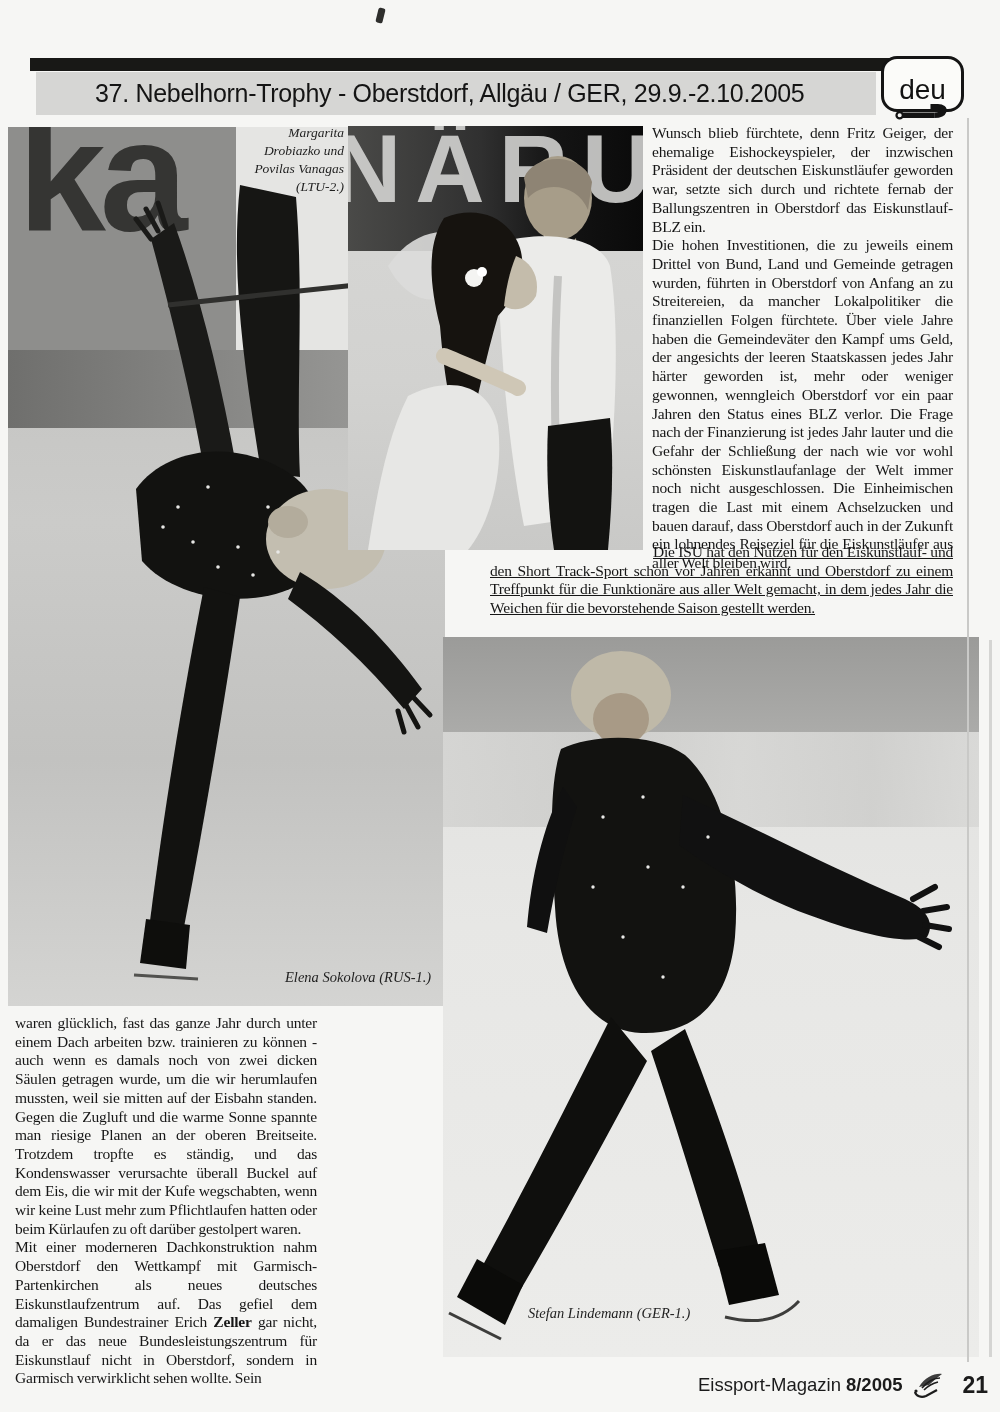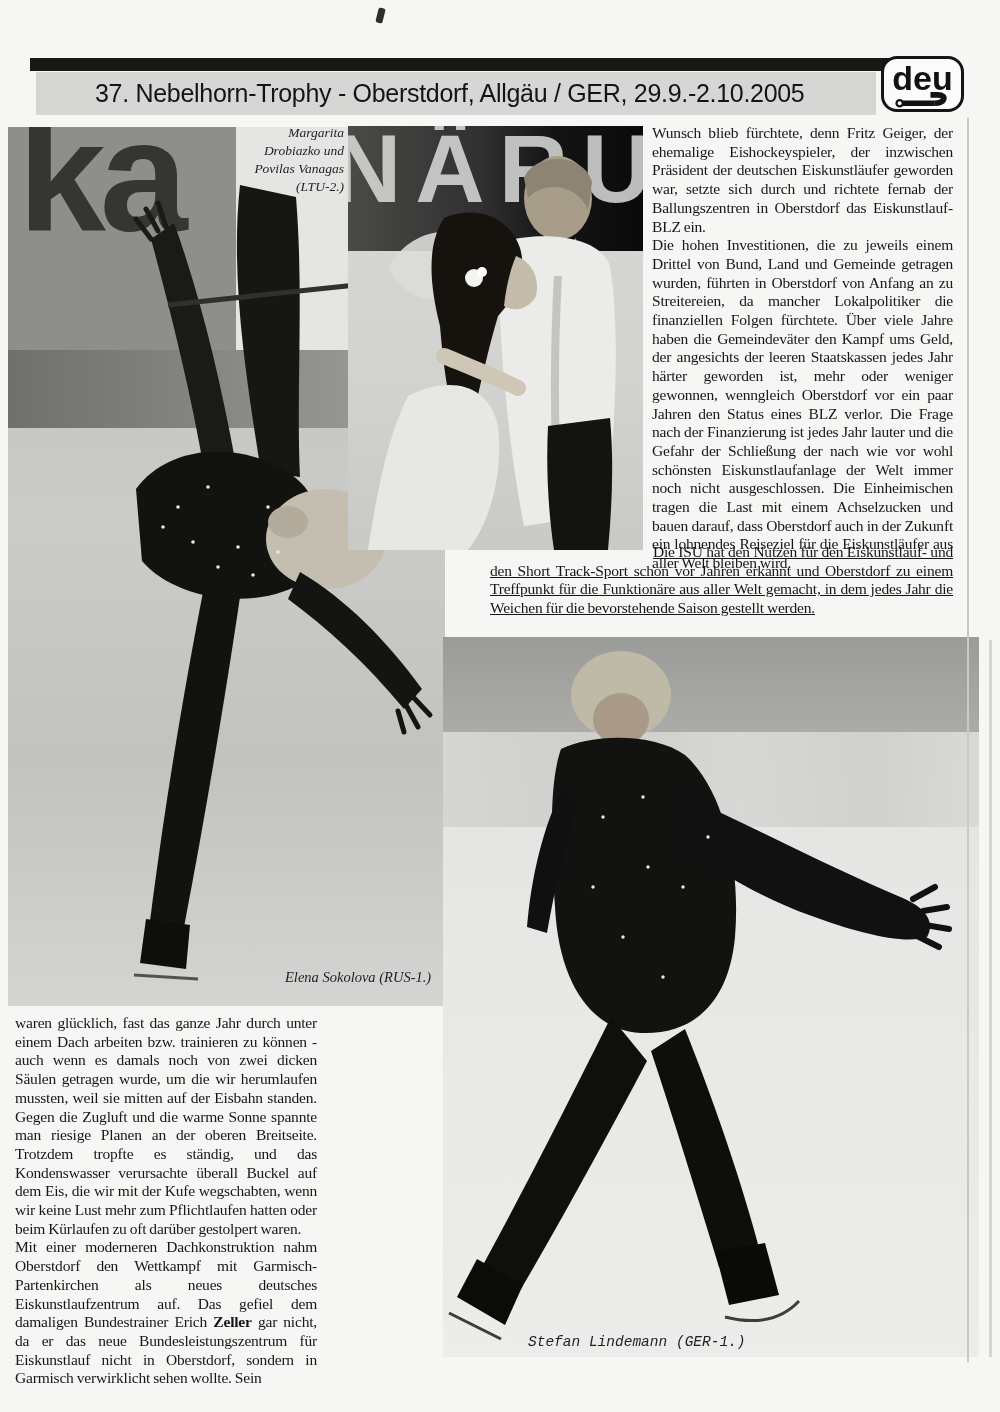--- a/index.html
+++ b/index.html
@@ -5,22 +5,22 @@
   html,body{margin:0;padding:0;background:#e9e9e7;}
   .page{position:relative;width:1000px;height:1412px;background:#f6f6f4;overflow:hidden;
         font-family:"Liberation Serif",serif;color:#161616;}
   
   .hdr-bar{position:absolute;left:30px;top:58px;width:873px;height:13px;background:#181816;}
   .hdr-band{position:absolute;left:36px;top:72px;width:840px;height:43px;background:#d6d6d4;}
   .hdr-title{position:absolute;left:59px;top:0;height:57px;line-height:43px;
              font-family:"Liberation Sans",sans-serif;font-size:25px;letter-spacing:-0.3px;color:#141414;white-space:nowrap;}
   .deu-box{position:absolute;left:881px;top:56px;width:83px;height:56px;background:#fbfbf9;
            border:3px solid #141414;border-radius:16px;box-sizing:border-box;text-align:center;}
-  .deu-txt{display:block;margin-top:4px;font-family:"Liberation Sans",sans-serif;font-weight:bold;
-           font-size:34px;line-height:30px;color:#121212;letter-spacing:0px;}
+  .deu-txt{display:block;margin-top:16px;font-family:"Liberation Sans",sans-serif;font-weight:normal;
+           font-size:28px;line-height:30px;color:#121212;letter-spacing:0px;}
   .deu-blade{display:block;margin:-1px auto 0;}
   .speck{position:absolute;left:377px;top:8px;width:7px;height:15px;background:#2e2e2c;border-radius:2px;transform:rotate(14deg);}
   
   .photo{position:absolute;overflow:hidden;}
   .ph-sok{left:8px;top:127px;width:437px;height:879px;background:linear-gradient(180deg,#bcbcba 0%,#cbcbc9 45%,#c2c2c0 72%,#d4d4d2 100%);}
   .sok-board{position:absolute;left:0;top:0;width:228px;height:223px;background:#8e8e8c;overflow:hidden;}
   .sok-board span{position:absolute;left:10px;top:-42px;font-family:Liberation Sans, sans-serif;
                   font-weight:bold;font-size:158px;letter-spacing:-6px;color:#262624;opacity:.85;}
   .sok-board-light{position:absolute;left:228px;top:0;width:209px;height:223px;background:#e5e5e3;}
   .sok-band{position:absolute;left:0;top:223px;width:437px;height:78px;
@@ -163,25 +163,36 @@
         <circle cx="160" cy="180" r="1.7"></circle>
           <circle cx="200" cy="160" r="1.7"></circle>
           <circle cx="240" cy="250" r="1.7"></circle>
         <circle cx="180" cy="300" r="1.7"></circle>
           <circle cx="220" cy="340" r="1.7"></circle>
           <circle cx="150" cy="250" r="1.7"></circle>
         <circle cx="265" cy="200" r="1.7"></circle>
           <circle cx="205" cy="230" r="1.7"></circle>
       </g>
     </svg>
-    <span class="cap cap-lin" style="position:absolute;left:85px;top:697px;font-family:Liberation Mono, monospace;">Stefan Lindemann (GER-1.)</span>
+    <span class="cap cap-lin" style="position:absolute;left:85px;top:668px;">Stefan Lindemann (GER-1.)</span>
   </div>
 
   <div class="col col-left">
     <p>waren glücklich, fast das ganze Jahr durch unter einem Dach arbeiten bzw. trainieren zu können - auch wenn es damals noch von zwei dicken Säulen getragen wurde, um die wir herumlaufen mussten, weil sie mitten auf der Eisbahn standen. Gegen die Zugluft und die warme Sonne spannte man riesige Planen an der oberen Breitseite. Trotzdem tropfte es ständig, und das Kondenswasser verursachte überall Buckel auf dem Eis, die wir mit der Kufe wegschabten, wenn wir keine Lust mehr zum Pflichtlaufen hatten oder beim Kürlaufen zu oft darüber gestolpert waren.</p>
     <p><span>Mit einer moderneren Dachkonstruktion nahm Oberstdorf den Wettkampf mit Garmisch-Partenkirchen als neues deutsches Eiskunstlaufzentrum auf. Das gefiel dem damaligen Bundestrainer Erich </span><b>Zeller</b><span> gar nicht, da er das neue Bundesleistungszentrum für Eiskunstlauf nicht in Oberstdorf, sondern in Garmisch verwirklicht sehen wollte. Sein</span></p>
   </div>
 
+  <div class="footer">
+    <span>Eissport-Magazin</span>
+    <span class="iss">8/2005</span>
+    <svg class="skate" width="30" height="26" viewBox="0 0 30 26">
+      <path d="M6,14 C12,4 22,0 29,1 C24,5 20,8 16,12 Z" fill="#1c1c1c" opacity="0.85"></path>
+      <path d="M9,15 C15,8 22,5 27,5 M11,17 C16,12 21,10 25,9" stroke="#1c1c1c" stroke-width="1.6" fill="none"></path>
+      <circle cx="3" cy="18" r="1.6" fill="#1c1c1c"></circle>
+      <path d="M2,19 C3,23 8,25 13,23 L24,17" stroke="#1c1c1c" stroke-width="2.2" fill="none"></path>
+    </svg>
+    <span class="pno">21</span>
+  </div>
 
   <div class="vline1"></div>
   <div class="vline2"></div>
 
 </div>
 
 </body></html>

